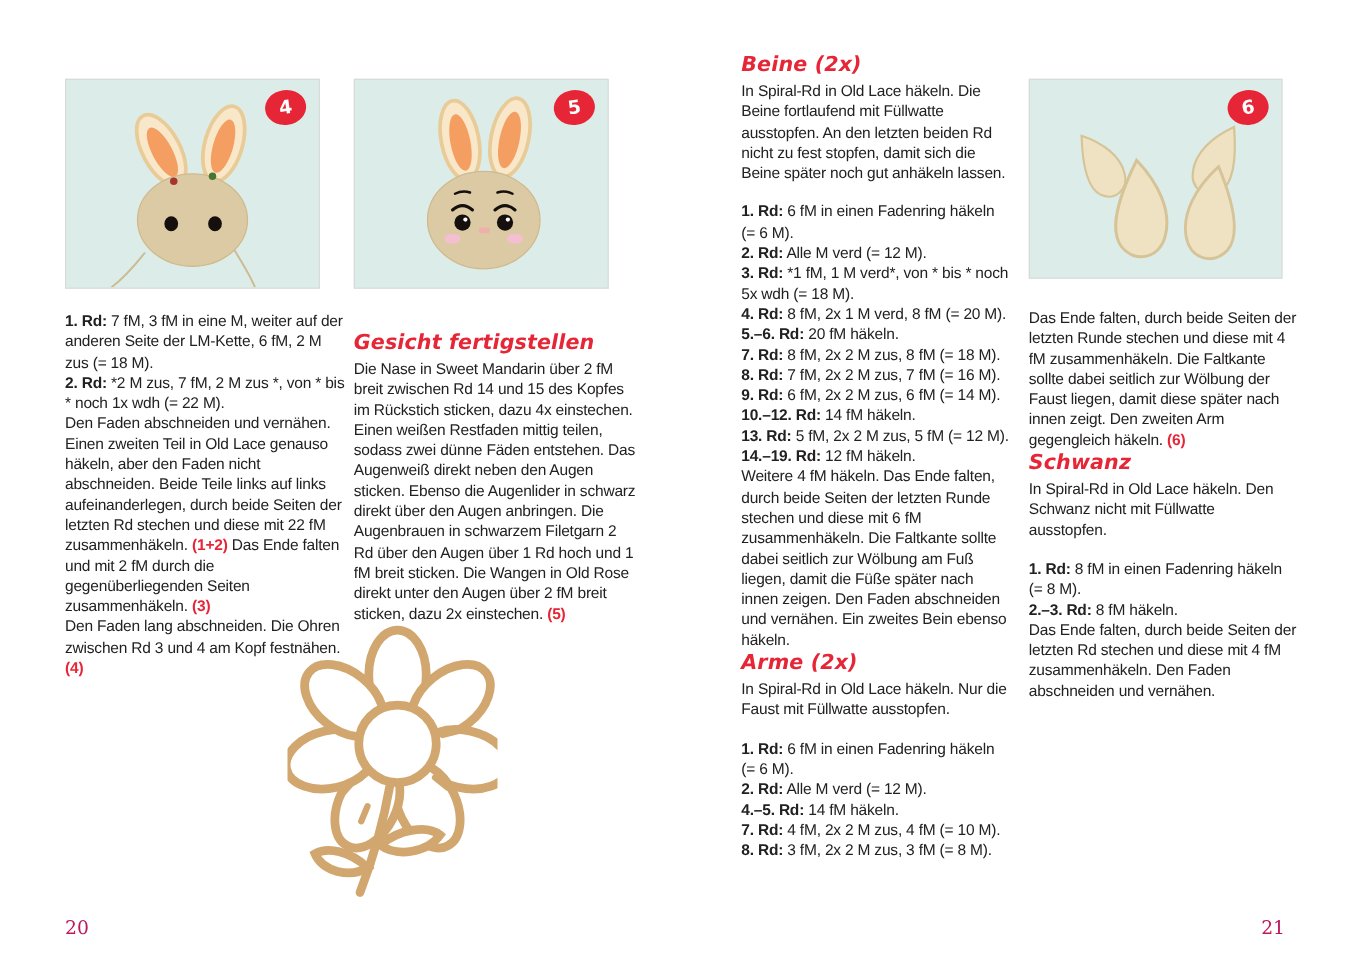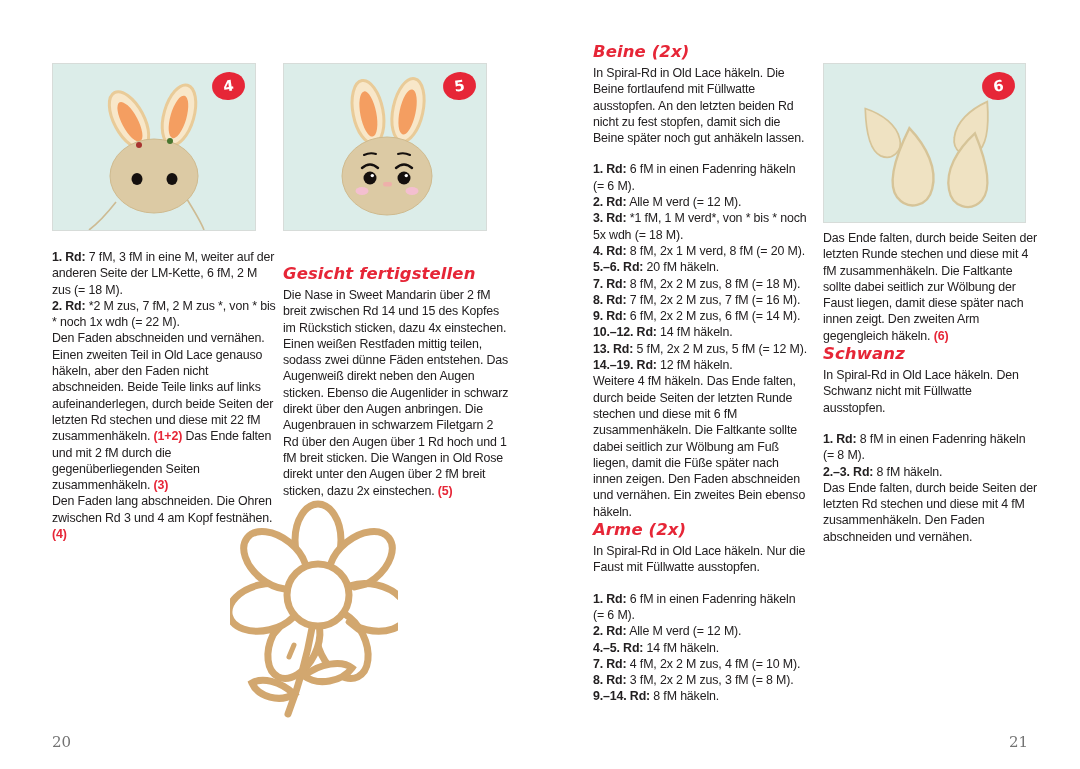--- a/index.html
+++ b/index.html
@@ -21,38 +21,38 @@
     background:var(--red);border-radius:50%;transform:rotate(-8deg);
     display:flex;align-items:center;justify-content:center;
     color:#fff;font-weight:700;font-size:15px;font-family:"DejaVu Sans",sans-serif;
   }
 
   
   .col{position:absolute;font-size:12.4px;line-height:16.3px;letter-spacing:-0.15px;}
   #col1{left:52px;top:249px;width:224px;}
   #col2{left:283px;top:264px;width:226px;}
   #col3{left:593px;top:42px;width:216px;}
-  #col4{left:823px;top:230px;width:214px;}
+  #col4{left:823px;top:246px;width:214px;}
   .col p,.col .row{margin:0;}
   .mt{margin-top:15px;}
   .heading{
     margin:0 0 3px 0;color:var(--red);font-weight:700;font-style:italic;
     font-size:16.5px;line-height:20px;letter-spacing:0.1px;
     font-family:"DejaVu Sans",sans-serif;
   }
   .b{font-weight:700;}
   .red{color:var(--red);font-weight:700;}
 
   
   #flower{position:absolute;left:230px;top:500px;}
 
   
   .pagenum{
     position:absolute;bottom:18px;font-family:"DejaVu Serif",serif;
-    font-size:15px;color:#737373;
+    font-size:15px;color:#be185d;
   }
   .pagenum.left{left:52px;}
   .pagenum.right{right:52px;}
 </style>
 </head>
 <body>
 
 <div class="page">
 
   <div class="photo" id="photo4">
@@ -164,21 +164,20 @@
     </div>
     <p class="mt">Weitere 4 fM häkeln. Das Ende falten, durch beide Seiten der letzten Runde stechen und diese mit 6 fM zusammenhäkeln. Die Faltkante sollte dabei seitlich zur Wölbung am Fuß liegen, damit die Füße später nach innen zeigen. Den Faden abschneiden und vernähen. Ein zweites Bein ebenso häkeln.</p>
     <h3 class="heading mt">Arme (2x)</h3>
     <p>In Spiral-Rd in Old Lace häkeln. Nur die Faust mit Füllwatte ausstopfen.</p>
     <div class="mt">
       <div class="row"><span class="b">1. Rd:</span><span> 6 fM in einen Fadenring häkeln (= 6 M).</span></div>
       <div class="row"><span class="b">2. Rd:</span><span> Alle M verd (= 12 M).</span></div>
       <div class="row"><span class="b">4.–5. Rd:</span><span> 14 fM häkeln.</span></div>
       <div class="row"><span class="b">7. Rd:</span><span> 4 fM, 2x 2 M zus, 4 fM (= 10 M).</span></div>
       <div class="row"><span class="b">8. Rd:</span><span> 3 fM, 2x 2 M zus, 3 fM (= 8 M).</span></div>
-      <div class="row"><span class="b">9.–14. Rd:</span><span> 8 fM häkeln.</span></div>
     </div>
   </div>
 
   <div class="col" id="col4">
     <p><span>Das Ende falten, durch beide Seiten der letzten Runde stechen und diese mit 4 fM zusammenhäkeln. Die Faltkante sollte dabei seitlich zur Wölbung der Faust liegen, damit diese später nach innen zeigt. Den zweiten Arm gegengleich häkeln. </span><span class="red">(6)</span></p>
     <h3 class="heading mt">Schwanz</h3>
     <p>In Spiral-Rd in Old Lace häkeln. Den Schwanz nicht mit Füllwatte ausstopfen.</p>
     <div class="mt">
       <div class="row"><span class="b">1. Rd:</span><span> 8 fM in einen Fadenring häkeln (= 8 M).</span></div>
       <div class="row"><span class="b">2.–3. Rd:</span><span> 8 fM häkeln.</span></div>

